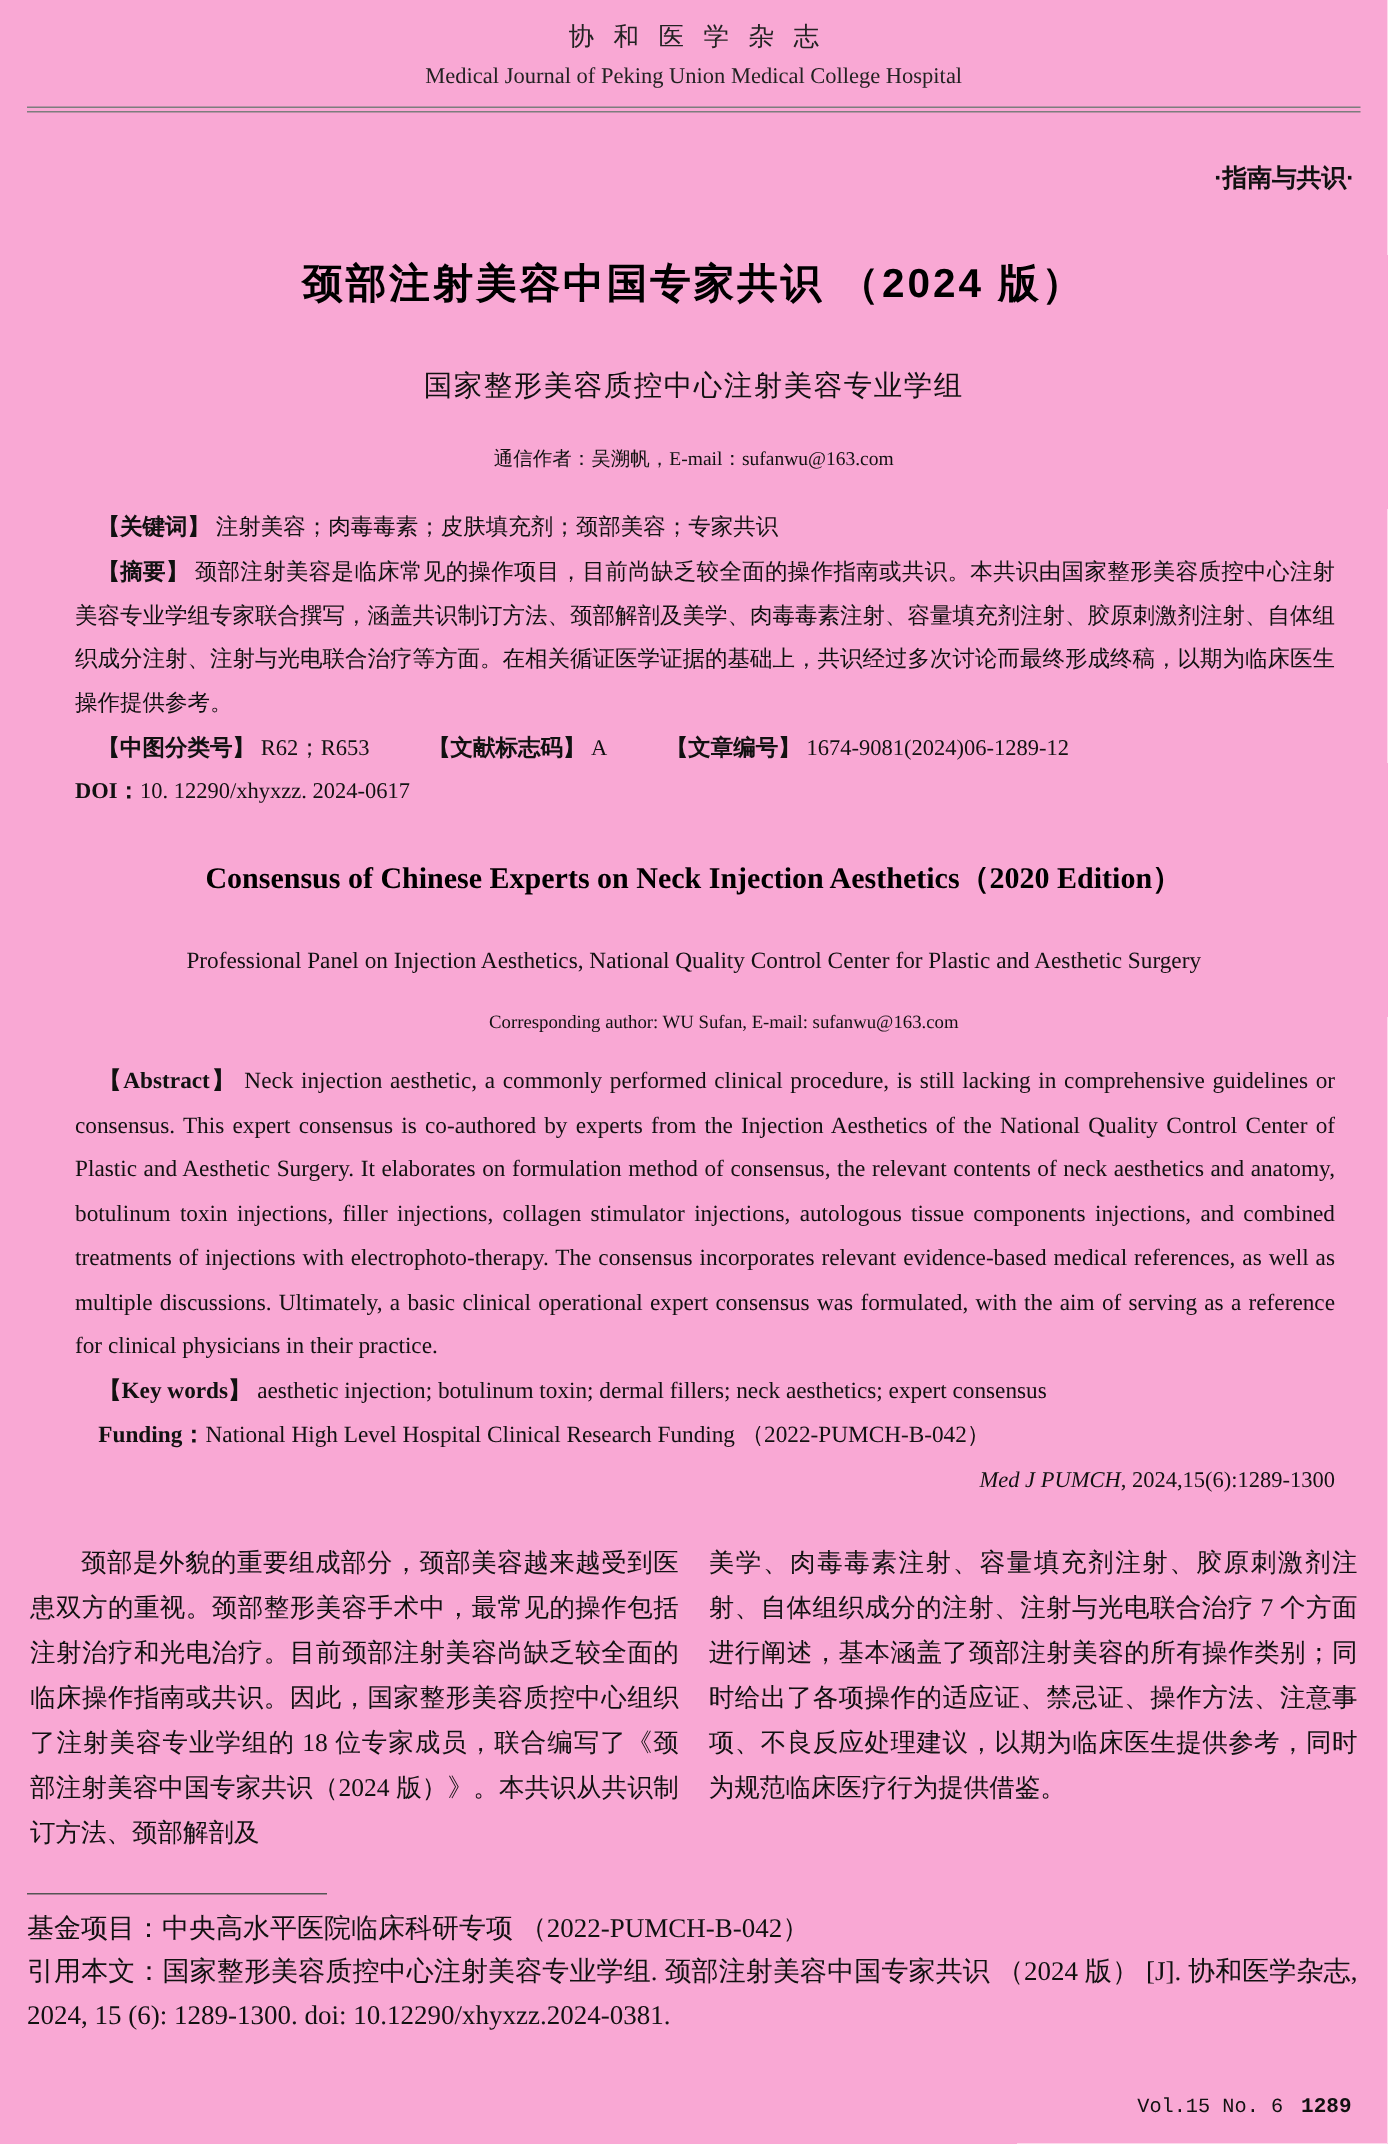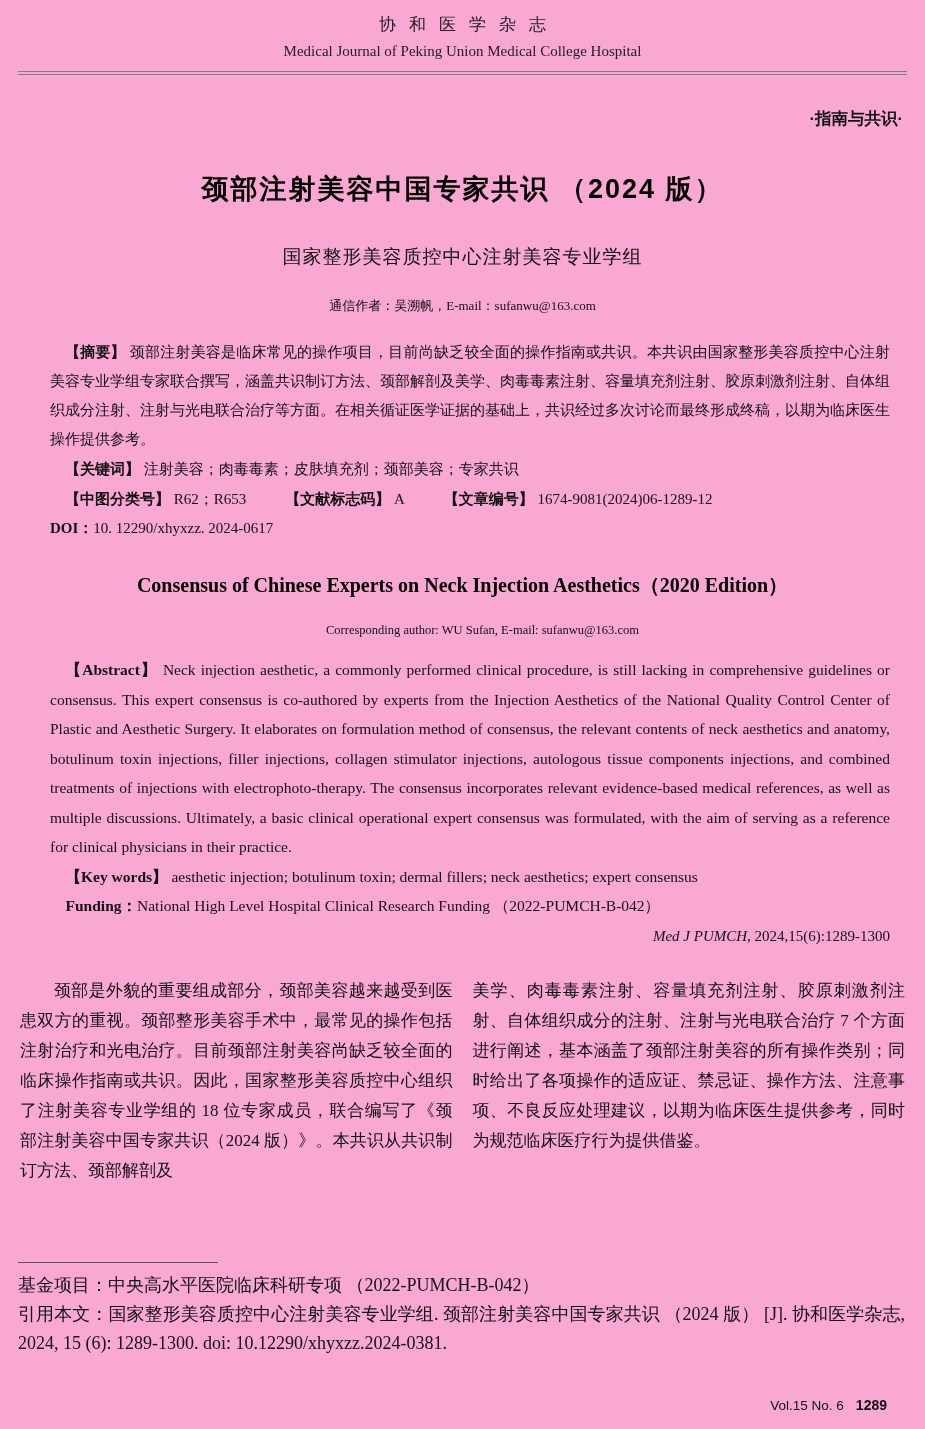--- a/index.html
+++ b/index.html
@@ -147,50 +147,51 @@
     font-size: 18px;
     line-height: 29px;
     text-align: justify;
     color: #111;
   }
   .footnotes p + p { margin-top: 0; }
 
   
   .page-footer {
     position: absolute;
-    right: 38px;
+    right: 24px;
     bottom: 16px;
-    font-family: Liberation Sans, sans-serif;
+    font-family: Liberation Mono, monospace;
     font-size: 13.5px;
     color: #111;
   }
   .page-footer .pageno { font-weight: bold; margin-left: 12px; font-size: 14px; }
 </style>
 </head>
 <body>
 
 <div class="page">
 
   <div class="journal-cn serif">协和医学杂志</div>
   <div class="journal-en serif">Medical Journal of Peking Union Medical College Hospital</div>
   <div class="double-rule"></div>
   <div class="section-tag hei">·指南与共识·</div>
 
   <h1 class="title-cn hei">颈部注射美容中国专家共识 （2024 版）</h1>
   <div class="author-group-cn serif">国家整形美容质控中心注射美容专业学组</div>
   <div class="corresponding-cn serif">通信作者：吴溯帆，E-mail：sufanwu@163.com</div>
 
   <section class="meta-block">
+    <p class="lead"><span class="blabel hei">【关键词】</span><span> 注射美容；肉毒毒素；皮肤填充剂；颈部美容；专家共识</span></p>
     <p class="lead"><span class="blabel hei">【摘要】</span><span> 颈部注射美容是临床常见的操作项目，目前尚缺乏较全面的操作指南或共识。本共识由国家整形美容质控中心注射美容专业学组专家联合撰写，涵盖共识制订方法、颈部解剖及美学、肉毒毒素注射、容量填充剂注射、胶原刺激剂注射、自体组织成分注射、注射与光电联合治疗等方面。在相关循证医学证据的基础上，共识经过多次讨论而最终形成终稿，以期为临床医生操作提供参考。</span></p>
-    <p class="lead"><span class="blabel hei">【关键词】</span><span> 注射美容；肉毒毒素；皮肤填充剂；颈部美容；专家共识</span></p>
     <p class="lead"><span class="blabel hei">【中图分类号】</span><span> R62；R653</span><span class="gap"></span><span class="blabel hei">【文献标志码】</span><span> A</span><span class="gap"></span><span class="blabel hei">【文章编号】</span><span> 1674-9081(2024)06-1289-12</span></p>
     <p><span class="blabel">DOI：</span><span>10. 12290/xhyxzz. 2024-0617</span></p>
   </section>
 
   <h2 class="title-en serif">Consensus of Chinese Experts on Neck Injection Aesthetics（2020 Edition）</h2>
+  <div class="author-group-en serif">Professional Panel on Injection Aesthetics, National Quality Control Center for Plastic and Aesthetic Surgery</div>
   <div class="corresponding-en serif">Corresponding author: WU Sufan, E-mail: sufanwu@163.com</div>
 
   <section class="meta-block-en">
     <p class="lead"><span class="blabel">【Abstract】</span><span> Neck injection aesthetic, a commonly performed clinical procedure, is still lacking in comprehensive guidelines or consensus. This expert consensus is co-authored by experts from the Injection Aesthetics of the National Quality Control Center of Plastic and Aesthetic Surgery. It elaborates on formulation method of consensus, the relevant contents of neck aesthetics and anatomy, botulinum toxin injections, filler injections, collagen stimulator injections, autologous tissue components injections, and combined treatments of injections with electrophoto-therapy. The consensus incorporates relevant evidence-based medical references, as well as multiple discussions. Ultimately, a basic clinical operational expert consensus was formulated, with the aim of serving as a reference for clinical physicians in their practice.</span></p>
     <p class="lead"><span class="blabel">【Key words】</span><span> aesthetic injection; botulinum toxin; dermal fillers; neck aesthetics; expert consensus</span></p>
     <p class="lead"><span class="blabel">Funding：</span><span>National High Level Hospital Clinical Research Funding （2022-PUMCH-B-042）</span></p>
     <p class="cite-right"><span class="jname">Med J PUMCH</span><span>, 2024,15(6):1289-1300</span></p>
   </section>
 
   <section class="columns">

